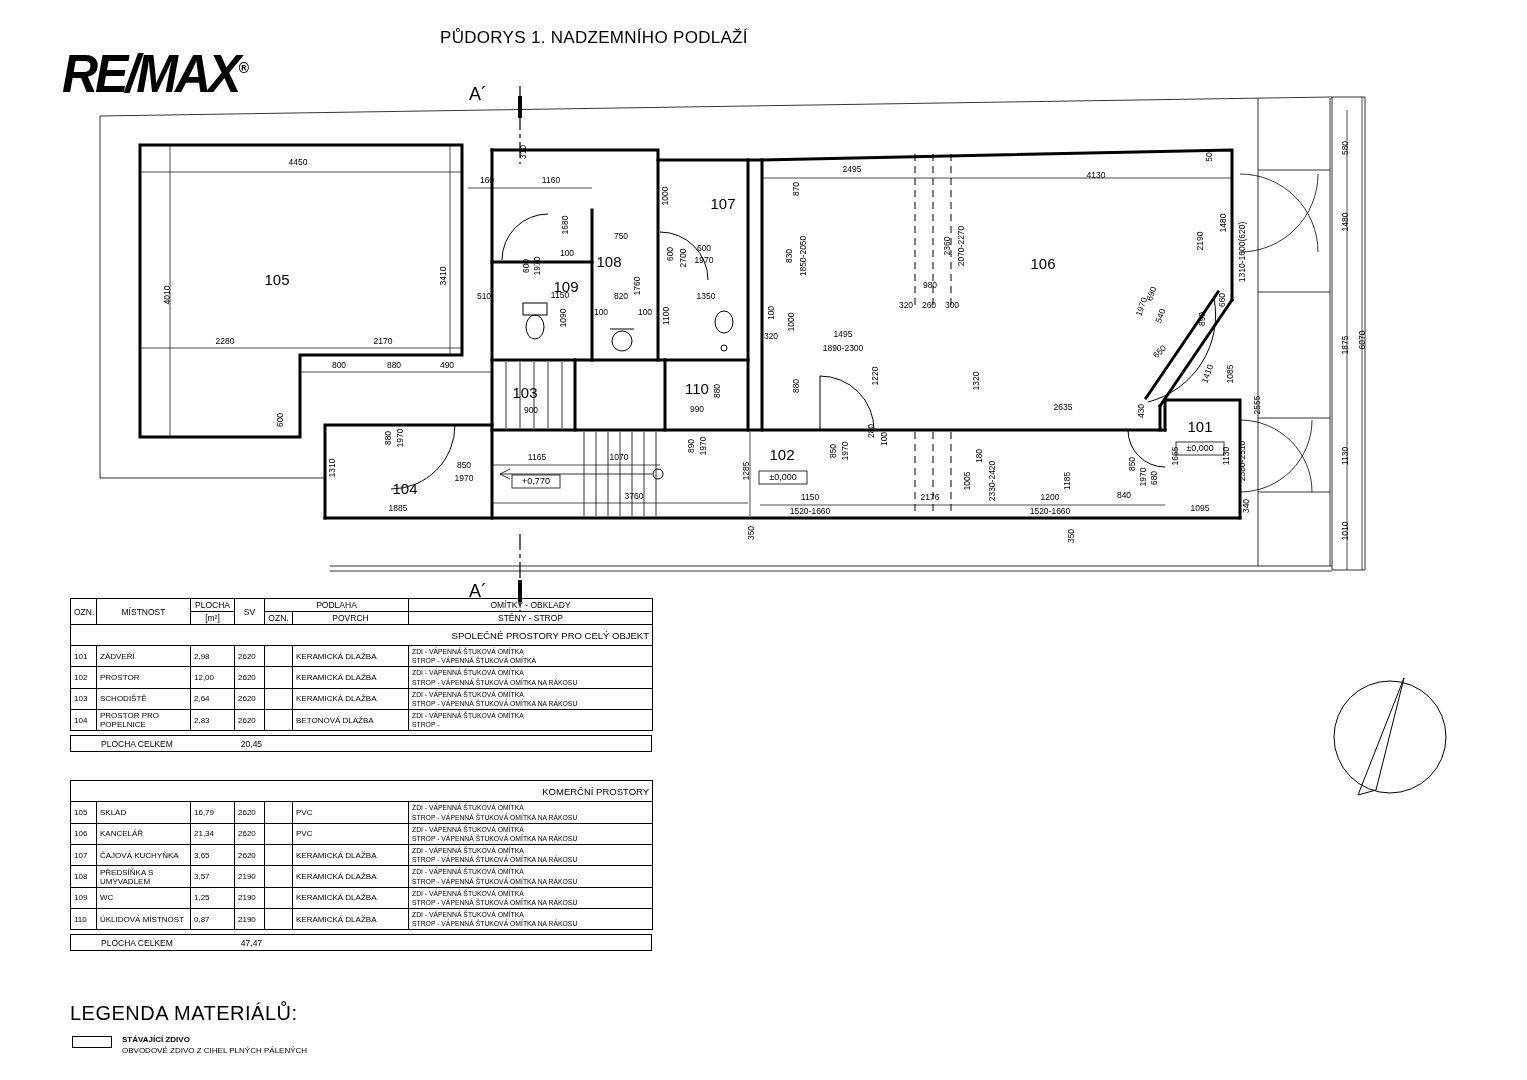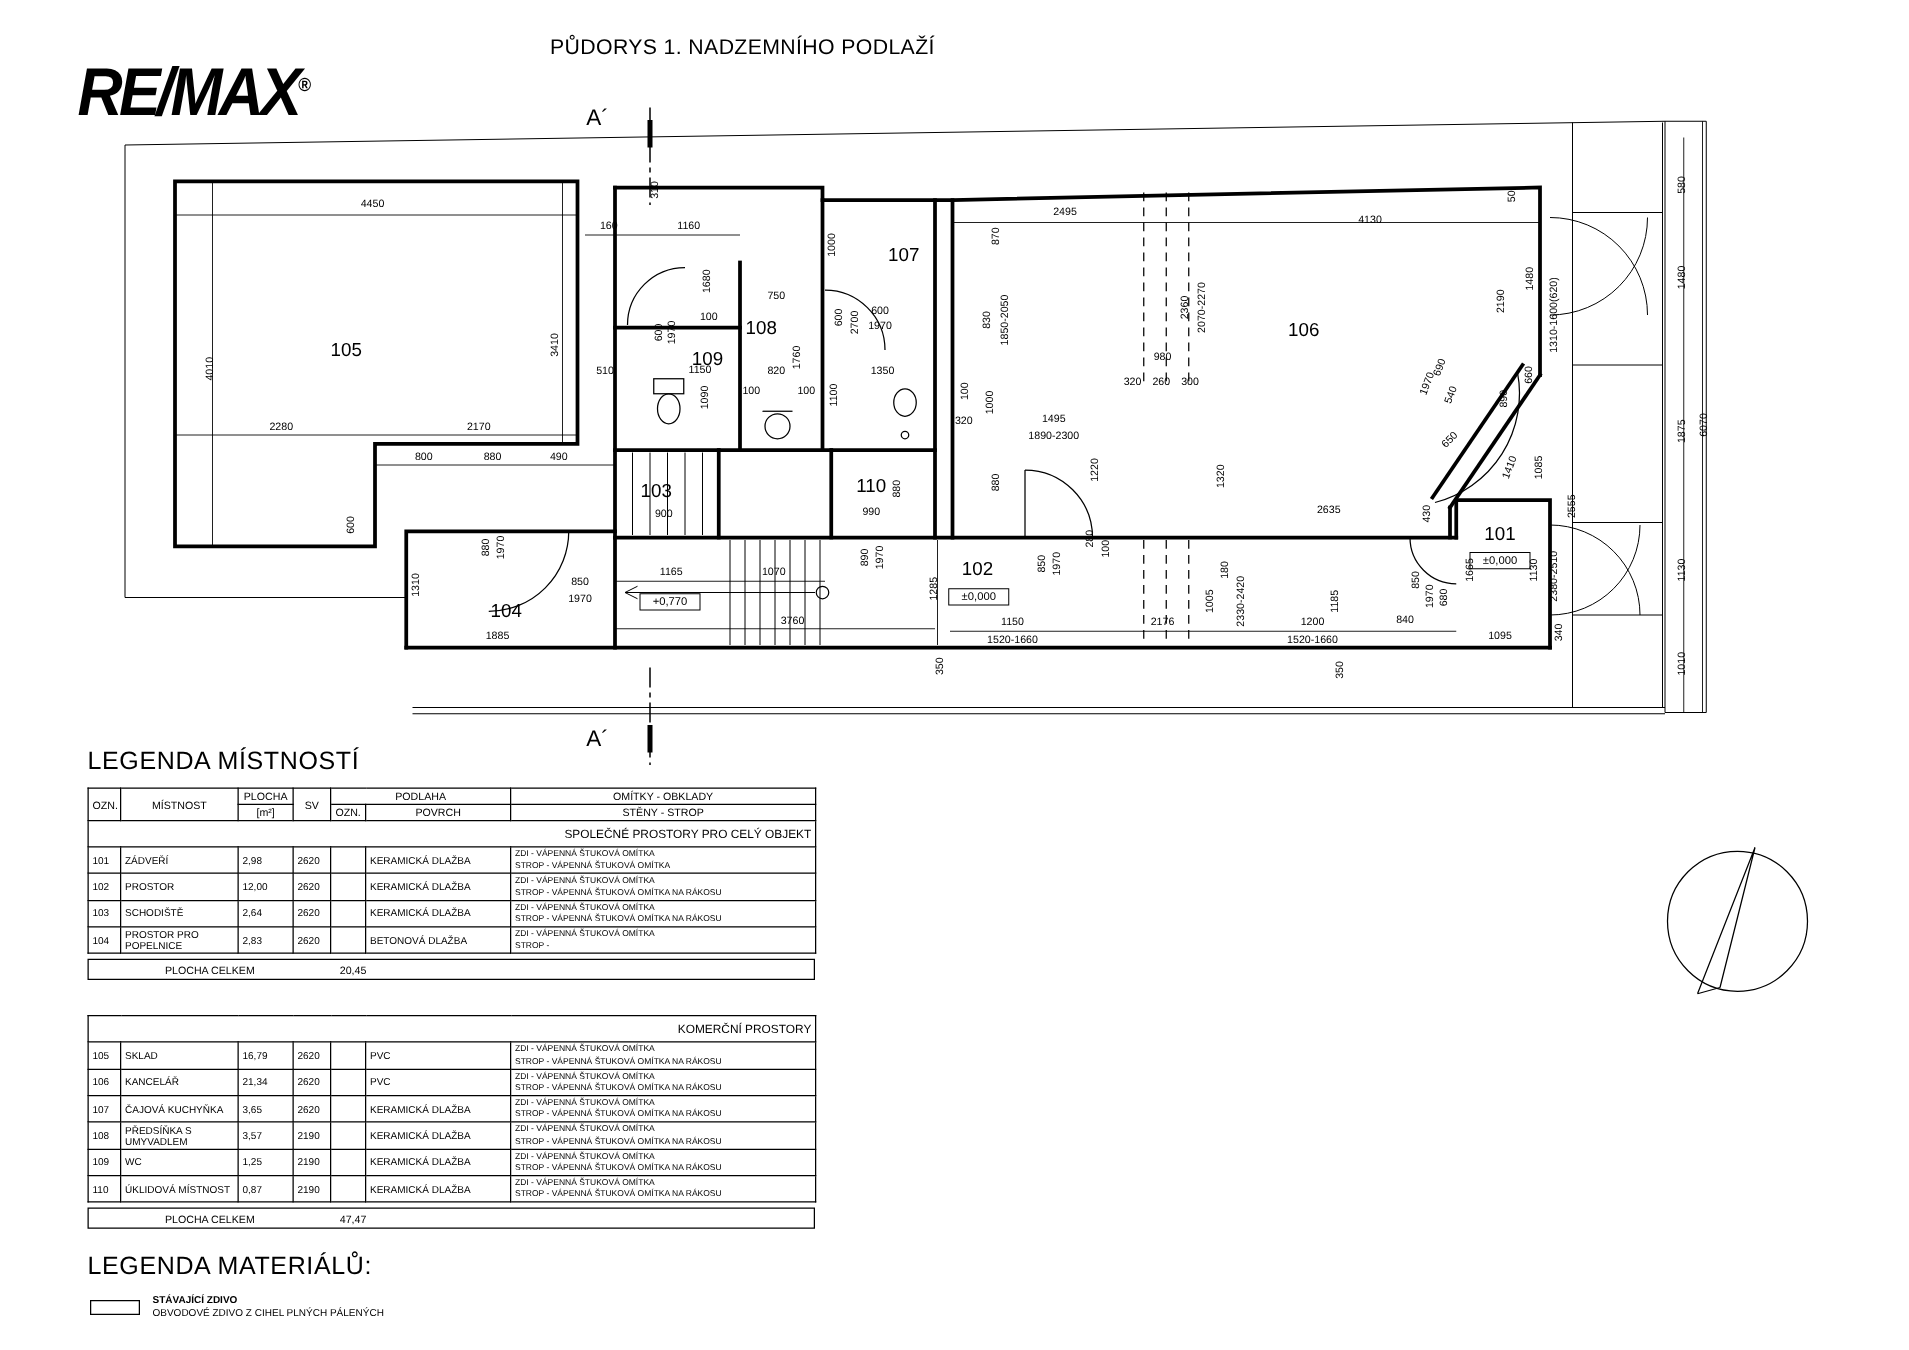--- a/index.html
+++ b/index.html
@@ -18,27 +18,27 @@
   .legend-heading{font-size:20px;letter-spacing:.5px;margin-bottom:9px;}
   table.lt{border-collapse:collapse;table-layout:fixed;width:582px;border:1.5px solid #000;}
   table.lt th,table.lt td{border:1px solid #000;padding:1px 3px;font-size:8px;
     overflow:hidden;vertical-align:middle;}
   table.lt th{font-size:8.5px;font-weight:400;text-align:center;}
   table.lt td.ctr{text-align:left;}
   table.lt td.walls div{font-size:6.8px;line-height:1.35;white-space:nowrap;}
   table.lt tr.sec-row td{text-align:right;font-size:9.5px;padding:3px;}
   table.lt tbody tr{height:21px;}
   .total-strip{width:582px;box-sizing:border-box;border:1.5px solid #000;height:17px;
-    margin-top:4px;display:flex;align-items:center;font-size:8.5px;padding-left:31px;}
+    margin-top:4px;display:flex;align-items:center;font-size:8.5px;}
   .total-strip .tl{margin-left:30px;}
   .total-strip .tv{margin-left:68px;}
   table.t2{margin-top:28px;}
   .materials{position:absolute;left:70px;top:1002px;}
   .materials .legend-heading{margin-bottom:10px;}
-  .mat-item{display:flex;align-items:center;gap:10px;margin-left:2px;}
+  .mat-item{display:flex;align-items:flex-start;gap:10px;margin-left:2px;}
   .swatch{display:inline-block;width:38px;height:10px;border:1.6px solid #000;
     background:#fff;margin-top:1px;}
   .mat-name{font-size:8px;font-weight:700;}
   .mat-desc{font-size:8px;margin-top:2px;}
 </style>
 </head>
 <body>
 
 <div class="logo"><span>RE/MAX</span><sup>®</sup></div>
 
@@ -270,21 +270,20 @@
       <rect x="1176" y="442" width="48" height="13" fill="none" stroke="#000" stroke-width="0.8"></rect>
       <text x="1200" y="449" text-anchor="middle" dominant-baseline="middle">±0,000</text>
     </g>
   <g id="g-section" font-size="18">
       <text x="478" y="95" text-anchor="middle" dominant-baseline="middle">A´</text>
       <text x="478" y="592" text-anchor="middle" dominant-baseline="middle">A´</text>
     </g>
 </svg>
 
 <div class="legend">
-  <div class="legend-heading">LEGENDA MÍSTNOSTÍ</div>
 
   <table class="lt">
     <colgroup>
       <col style="width:26px">
         <col style="width:94px">
         <col style="width:44px">
         <col style="width:30px">
       <col style="width:28px">
         <col style="width:116px">
         <col style="width:244px">

